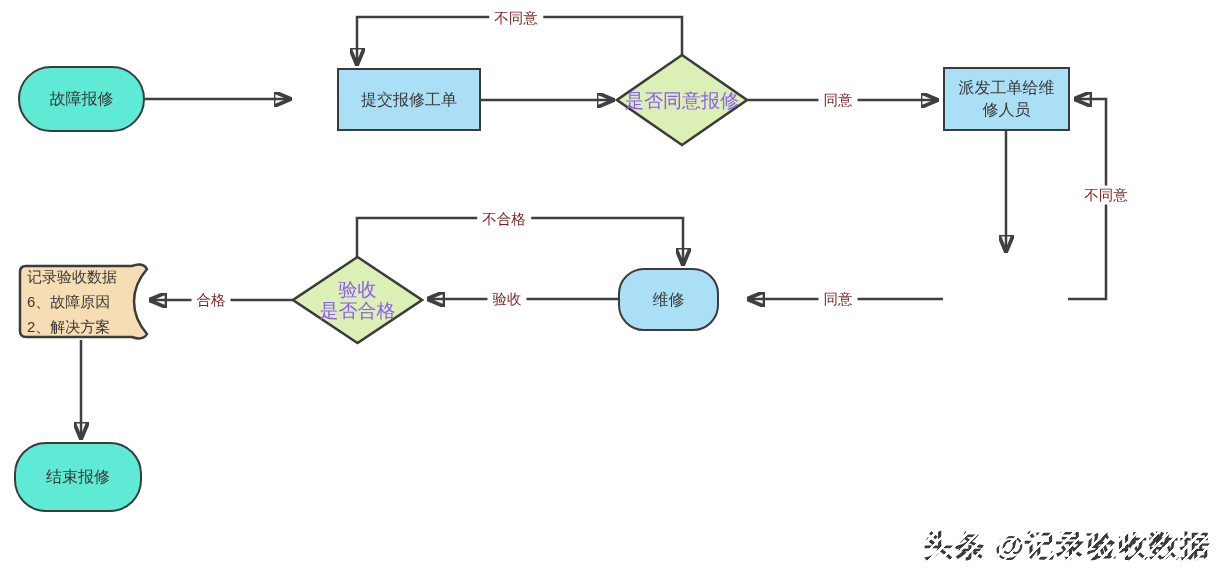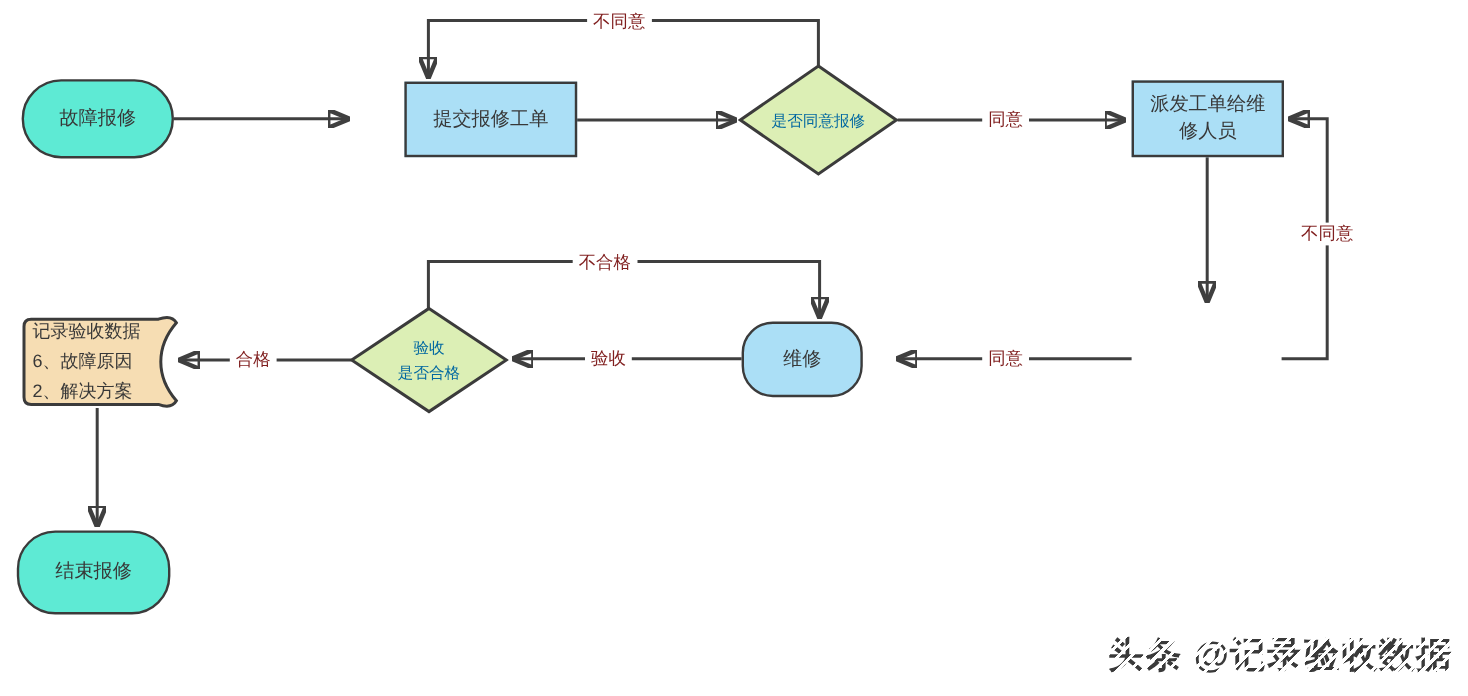--- a/index.html
+++ b/index.html
@@ -10,21 +10,21 @@
   .edges{position:absolute;left:0;top:0;z-index:1;}
   .edges path{stroke:#3f3f3f;stroke-width:2.5;fill:none;}
   .node{position:absolute;z-index:2;display:flex;align-items:center;justify-content:center;
         box-sizing:border-box;color:#383838;font-size:16px;line-height:22px;text-align:center;
         white-space:pre-line;}
   .process{background:#abdff6;border:2.5px solid #3b3b3b;}
   .stadium{background:#5eead4;border:2.5px solid #3b3b3b;}
   .shape-wrap{position:absolute;z-index:2;}
   .shape-wrap svg{position:absolute;left:0;top:0;display:block;}
   .shape-label{position:absolute;left:0;top:0;width:100%;height:100%;display:flex;
-        align-items:center;justify-content:center;color:#0369a1;font-size:13px;
+        align-items:center;justify-content:center;color:#8b5cf6;font-size:19px;
         line-height:21px;text-align:center;white-space:pre-line;}
   .doc-label{position:absolute;left:9px;top:2px;color:#383838;font-size:15px;
         line-height:25px;text-align:left;white-space:pre-line;}
   .edge-label{position:absolute;z-index:3;transform:translate(-50%,-50%);
         background:#ffffff;padding:0 5px;color:#7f1d1d;font-size:14.5px;white-space:nowrap;}
   .watermark{position:absolute;z-index:4;right:12px;top:526px;font-size:30px;font-weight:bold;
         letter-spacing:1px;color:#3f3f3f;}
   @supports (-webkit-background-clip: text) {
     .watermark{
       background:repeating-linear-gradient(135deg,#3a3a3a 0 5px,#ffffff 5px 7.5px);

